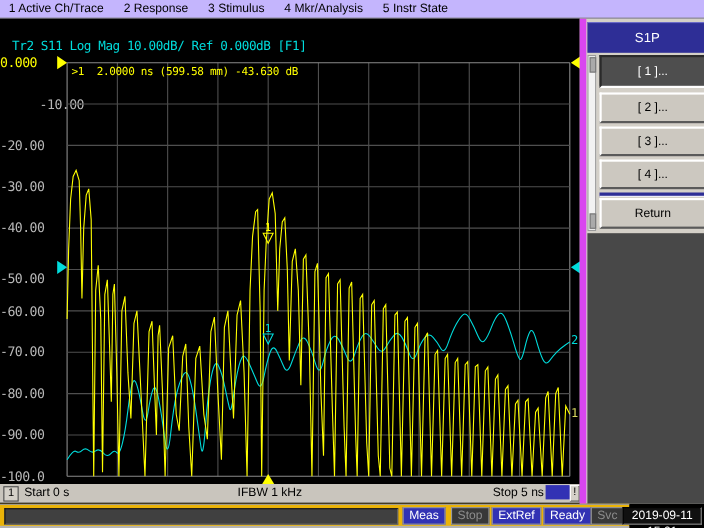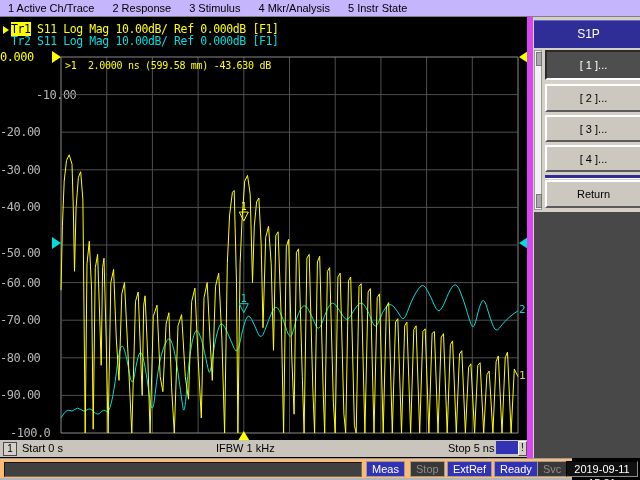--- a/index.html
+++ b/index.html
@@ -52,21 +52,21 @@
             border:1px solid #9a9a9a;box-sizing:border-box;}
   .sk-thumb{position:absolute;left:1px;width:4px;height:12px;background:#aaa;border:1px solid #777;}
   .sk-btn{position:absolute;left:12px;width:97px;background:#ccc8c0;color:#000;font-size:11px;
           text-align:center;border:2px solid;border-color:#fff #5a5a5a #5a5a5a #fff;
           box-sizing:border-box;cursor:pointer;}
   .sk-btn.pressed{background:#4e4e4e;color:#fff;border-color:#2a2a2a #fff #fff #2a2a2a;}
   .sk-sep{position:absolute;left:12px;width:97px;height:3px;background:#2e2e96;
           border-bottom:1px solid #fff;}
   .sk-dark{position:absolute;left:1px;top:195px;width:110px;height:246px;background:#484848;}
   
-  .statusbar{position:absolute;left:0;top:458px;width:572px;height:22px;background:#fdba74;
+  .statusbar{position:absolute;left:0;top:458px;width:572px;height:22px;background:#eab308;
              border-top:1px solid #9a9a9a;border-bottom:2px solid #b4b4b4;box-sizing:border-box;}
   .sb-panel{position:absolute;left:4px;top:3px;width:356px;height:13px;background:#404040;
             border:1px solid;border-color:#151515 #6a6a6a #6a6a6a #151515;}
   .sb-seg{position:absolute;top:2px;height:14px;line-height:14px;font-size:11px;text-align:center;
           border:1px solid #9a9a9a;box-sizing:content-box;padding:0 5px;}
   .sb-on{background:#3232b4;color:#fff;}
   .sb-off{background:#383838;color:#8c8c8c;}
   .sb-date{position:absolute;left:566px;top:2px;width:60px;height:14px;line-height:14px;
            background:#101010;color:#fff;font-size:11px;text-align:center;
            border:1px solid;border-color:#000 #8a8a8a #8a8a8a #000;padding:0 5px;}
@@ -79,36 +79,35 @@
   <div class="menubar">
     <span class="menu-item">1 Active Ch/Trace</span>
     <span class="menu-item">2 Response</span>
     <span class="menu-item">3 Stimulus</span>
     <span class="menu-item">4 Mkr/Analysis</span>
     <span class="menu-item">5 Instr State</span>
   </div>
 
   <div class="screen">
 
-    <div class="trace-line tr1"><span class="tr-arrow"></span><span class="tr-chip">Tr1</span><span> S11 Log Mag 10.00dB/ Ref 0.000dB [F1]</span></div>
 
     <div class="trace-line tr2"><span class="tr-arrow-spacer"></span><span>Tr2</span><span> S11 Log Mag 10.00dB/ Ref 0.000dB [F1]</span></div>
 
     <div id="ylabels">
         <div class="ylabel" style="top: 33px; color: rgb(255, 255, 0);">0.000</div>
         <div class="ylabel" style="top: 70.6px; padding-left: 36px;">-10.00</div>
         <div class="ylabel" style="top: 108.2px;">-20.00</div>
         <div class="ylabel" style="top: 145.8px;">-30.00</div>
         <div class="ylabel" style="top: 183.4px;">-40.00</div>
         <div class="ylabel" style="top: 229px;">-50.00</div>
         <div class="ylabel" style="top: 258.6px;">-60.00</div>
         <div class="ylabel" style="top: 296.2px;">-70.00</div>
         <div class="ylabel" style="top: 333.8px;">-80.00</div>
         <div class="ylabel" style="top: 371.4px;">-90.00</div>
-        <div class="ylabel" style="top: 409px; margin-left: 10px;">-100.0</div>
+        <div class="ylabel" style="top: 409px;">-100.0</div>
       </div>
 
     <div id="plot-wrap">
       <svg id="plot-svg" width="457" height="388" style="overflow:visible">
           <line x1="0" y1="0" x2="0" y2="376" stroke="#8a8a8a" stroke-width="1"></line>
           <line x1="45.7" y1="0" x2="45.7" y2="376" stroke="#4f4f4f" stroke-width="1"></line>
           <line x1="91.4" y1="0" x2="91.4" y2="376" stroke="#4f4f4f" stroke-width="1"></line>
           <line x1="137.1" y1="0" x2="137.1" y2="376" stroke="#4f4f4f" stroke-width="1"></line>
           <line x1="182.8" y1="0" x2="182.8" y2="376" stroke="#4f4f4f" stroke-width="1"></line>
           <line x1="228.5" y1="0" x2="228.5" y2="376" stroke="#4f4f4f" stroke-width="1"></line>

